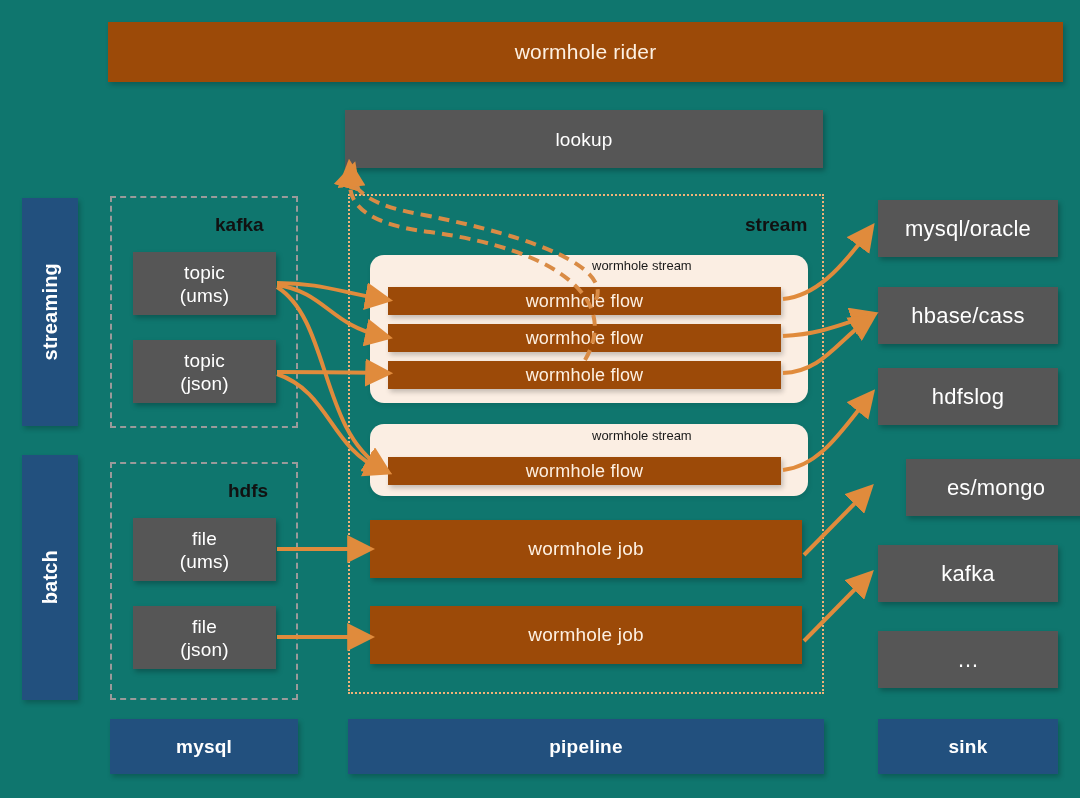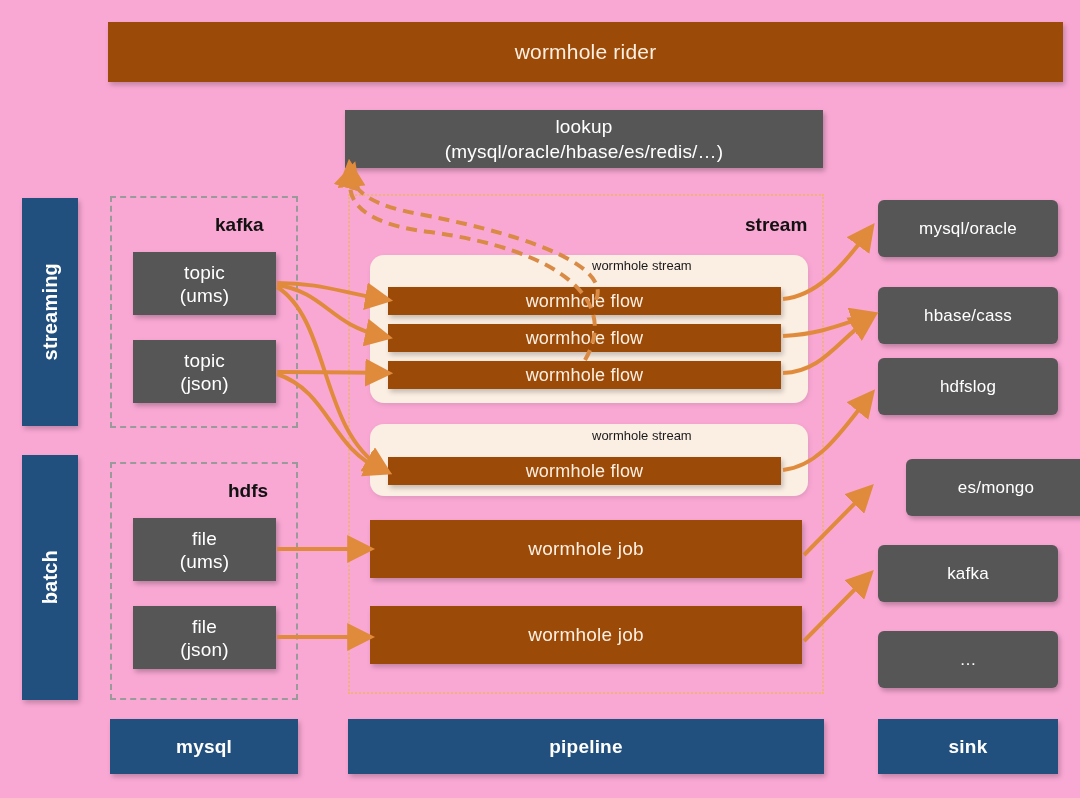--- a/index.html
+++ b/index.html
@@ -1,17 +1,17 @@
 <!DOCTYPE html>
 <html><head>
 <meta charset="utf-8">
 <style>
   html,body{margin:0;padding:0;background:#ffffff;}
   body{width:1080px;height:798px;font-family:"Liberation Sans",sans-serif;overflow:hidden;}
-  #stage{position:relative;width:1080px;height:798px;background:#f9a8d4;}
+  #stage{position:relative;width:1080px;height:798px;background:#0f766e;}
 
   .box{position:absolute;box-sizing:border-box;display:flex;align-items:center;justify-content:center;
        text-align:center;color:#ffffff;letter-spacing:.2px;}
 
   .brown{background:#9c4a08;box-shadow:2px 3px 5px rgba(0,0,0,.22);color:#fdf0e2;}
   .gray{background:#565656;box-shadow:2px 3px 5px rgba(0,0,0,.25);color:#ffffff;}
   .navy{background:#22507e;box-shadow:2px 3px 5px rgba(0,0,0,.22);color:#ffffff;font-weight:bold;}
 
   .rider{left:108px;top:22px;width:955px;height:60px;font-size:21px;}
   .lookup{left:345px;top:110px;width:478px;height:58px;font-size:19px;line-height:25px;flex-direction:column;}
@@ -49,24 +49,24 @@
   .flow{left:388px;width:393px;height:28px;font-size:18px;}
   .flow1{top:287px;}
   .flow2{top:324px;}
   .flow3{top:361px;}
   .flow4{top:457px;}
 
   .job{left:370px;width:432px;height:58px;font-size:19px;}
   .job1{top:520px;}
   .job2{top:606px;}
 
-  .sink{left:878px;width:180px;height:57px;font-size:17px;border-radius:6px;}
+  .sink{left:878px;width:180px;height:57px;font-size:22px;}
   .sink1{top:200px;}
   .sink2{top:287px;}
-  .sink3{top:358px;}
+  .sink3{top:368px;}
   .sink4{top:459px;margin-left:28px;}
   .sink5{top:545px;}
   .sink6{top:631px;}
 
   .foot{height:55px;font-size:19px;}
   .foot-source{left:110px;top:719px;width:188px;}
   .foot-pipeline{left:348px;top:719px;width:476px;}
   .foot-sink{left:878px;top:719px;width:180px;}
 
   svg.wires{position:absolute;left:0;top:0;width:1080px;height:798px;pointer-events:none;}
@@ -77,21 +77,20 @@
 <body>
 
 <div id="stage">
 
   <div class="box brown rider">
     <span>wormhole rider</span>
   </div>
 
   <div class="box gray lookup">
     <span class="l1">lookup</span>
-    <span class="l2">(mysql/oracle/hbase/es/redis/…)</span>
   </div>
 
   <div class="box navy navy-streaming">
     <span class="vnavy">streaming</span>
   </div>
   <div class="box navy navy-batch">
     <span class="vnavy">batch</span>
   </div>
 
   <div class="srcgroup kafkabox"></div>

